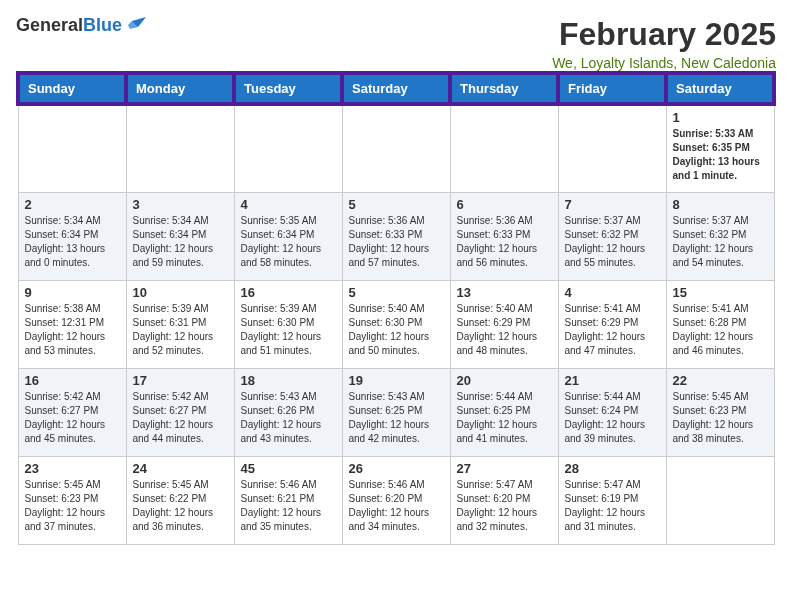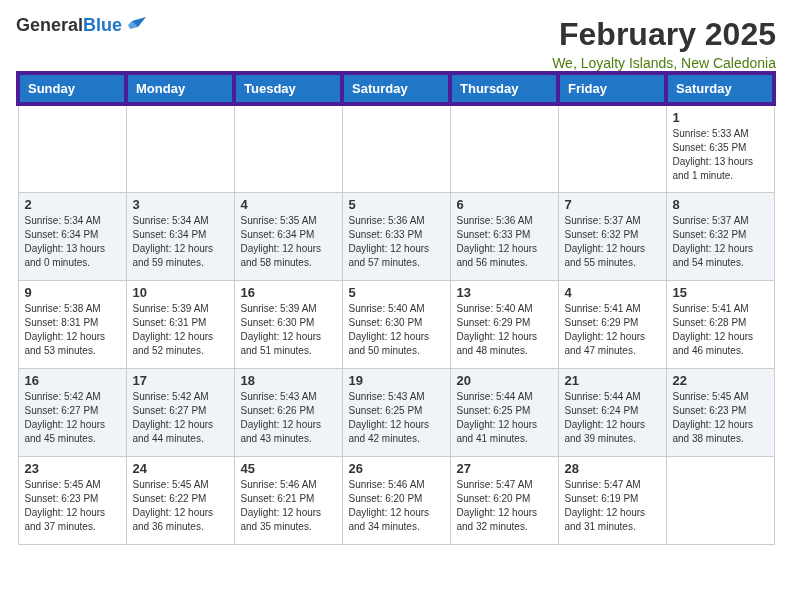--- a/index.html
+++ b/index.html
@@ -121,21 +121,21 @@
   <tbody id="calendar-body">
   <tr class="row-normal">
         <td class="empty-cell"></td>
         <td class="empty-cell"></td>
         <td class="empty-cell"></td>
         <td class="empty-cell"></td>
         <td class="empty-cell"></td>
         <td class="empty-cell"></td>
         <td>
           <span class="day-num">1</span>
-          <div class="day-info" style="white-space: pre-line;">Sunrise: 5:33 AM
+          <div class="day-info" style="white-space: pre-line; font-weight: bold;">Sunrise: 5:33 AM
 Sunset: 6:35 PM
 Daylight: 13 hours
 and 1 minute.</div>
         </td>
       </tr>
       <tr class="row-alt">
         <td>
           <span class="day-num">2</span>
           <div class="day-info" style="white-space: pre-line;">Sunrise: 5:34 AM
 Sunset: 6:34 PM
@@ -182,21 +182,21 @@
           <div class="day-info" style="white-space: pre-line;">Sunrise: 5:37 AM
 Sunset: 6:32 PM
 Daylight: 12 hours
 and 54 minutes.</div>
         </td>
       </tr>
       <tr class="row-normal">
         <td>
           <span class="day-num">9</span>
           <div class="day-info" style="white-space: pre-line;">Sunrise: 5:38 AM
-Sunset: 8:31 PM
+Sunset: 12:31 PM
 Daylight: 12 hours
 and 53 minutes.</div>
         </td>
         <td>
           <span class="day-num">10</span>
           <div class="day-info" style="white-space: pre-line;">Sunrise: 5:39 AM
 Sunset: 6:31 PM
 Daylight: 12 hours
 and 52 minutes.</div>
         </td>

